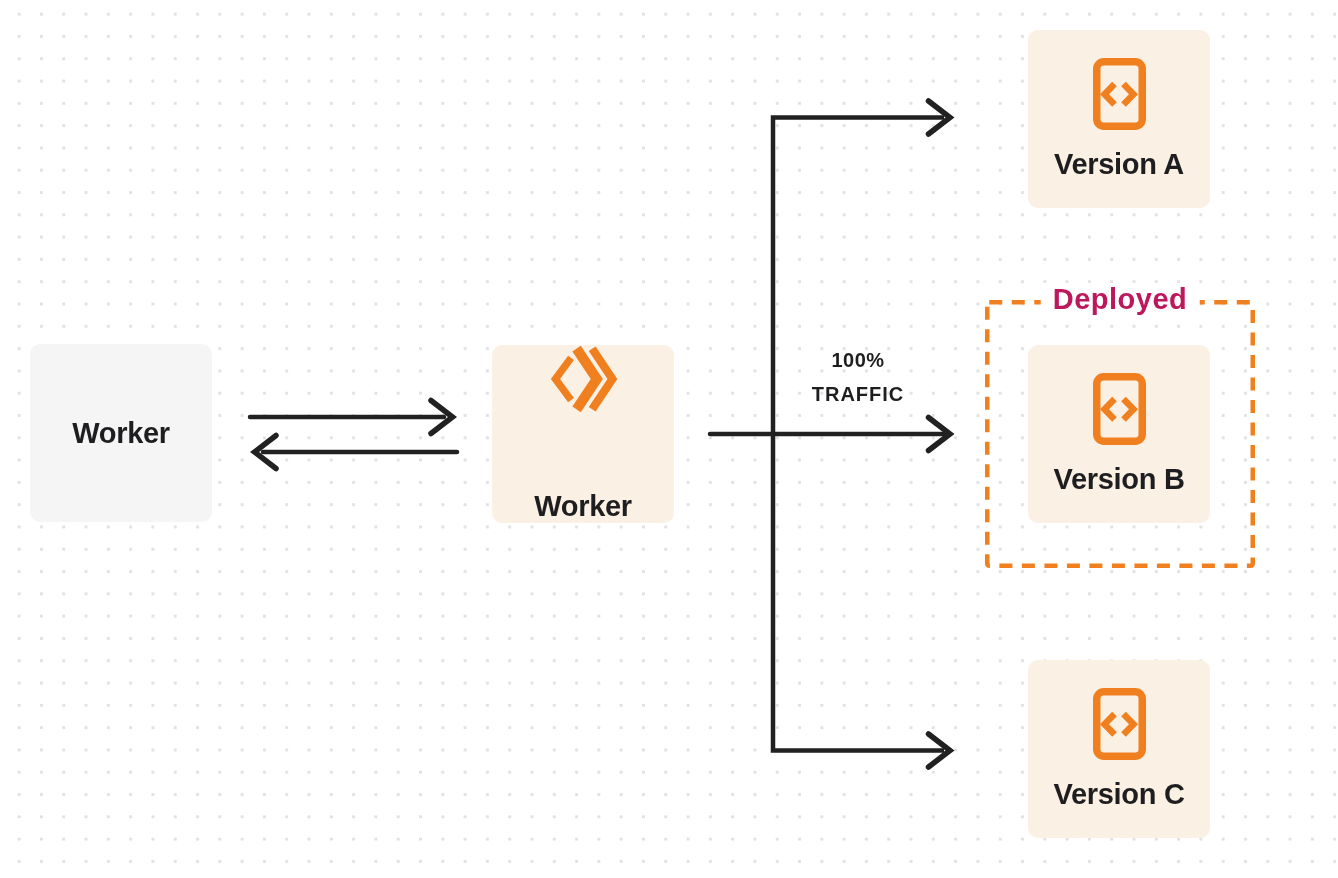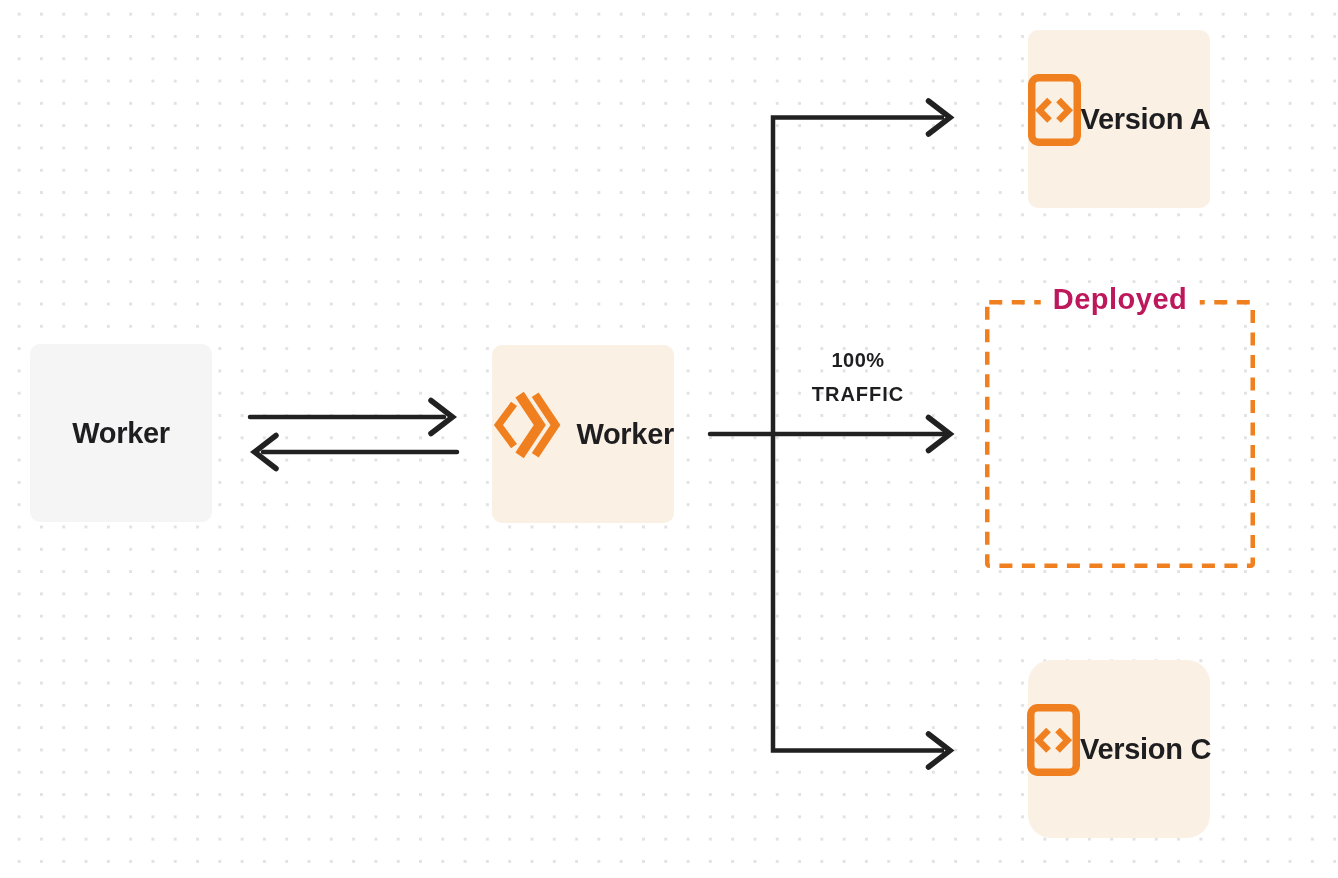--- a/index.html
+++ b/index.html
@@ -20,41 +20,41 @@
   }
   svg { overflow: visible; display: block; }
 
   
   .node {
     position: absolute;
     width: 182px;
     height: 178px;
     border-radius: 10px;
     display: flex;
-    flex-direction: row;
+    flex-direction: column;
     align-items: center;
     justify-content: center;
     z-index: 2;
   }
   .node--gray  { background: #f5f5f6; }
   .node--cream { background: #faf0e4; }
   .node__label {
     font-size: 29px;
     font-weight: 700;
     color: #1e1e20;
     letter-spacing: -0.3px;
     white-space: nowrap;
   }
   .node__icon { margin-bottom: 18px; }
 
   .node-client    { left: 30px;   top: 344px; }
   .node-worker    { left: 492px;  top: 345px; justify-content: space-between; }
   .node-version-a { left: 1028px; top: 30px;  }
   .node-version-b { left: 1028px; top: 345px; }
-  .node-version-c { left: 1028px; top: 660px; border-radius: 23px; }
+  .node-version-c { left: 1028px; top: 660px; }
 
   
   .deployed-box {
     position: absolute;
     left: 985px;
     top: 300px;
     width: 270px;
     height: 268px;
     z-index: 1;
   }
@@ -156,20 +156,30 @@
     <div class="node__label">Version A</div>
   </div>
 
   <div class="deployed-box">
     <svg class="deployed-box__border" width="270" height="268" viewBox="0 0 270 268">
       <rect x="2.25" y="2.25" width="265.5" height="263.5" rx="2" fill="none" stroke="#f0801f" stroke-width="4.5" stroke-dasharray="13 9.5"></rect>
     </svg>
     <div class="deployed-box__label">Deployed</div>
   </div>
 
+  <div class="node node--cream node-version-b">
+    <span class="node__icon">
+      <svg width="53" height="72" viewBox="0 0 53 72" fill="none">
+        <rect x="3.75" y="3.75" width="45.5" height="64.5" rx="7" stroke="#f0801f" stroke-width="7.5"></rect>
+        <path d="M 21.5 26 L 11.5 36.3 L 21.5 46.5" stroke="#f0801f" stroke-width="6.5" stroke-linecap="butt" stroke-linejoin="miter"></path>
+        <path d="M 30.5 26 L 40.5 36.3 L 30.5 46.5" stroke="#f0801f" stroke-width="6.5" stroke-linecap="butt" stroke-linejoin="miter"></path>
+      </svg>
+    </span>
+    <div class="node__label">Version B</div>
+  </div>
 
   <div class="node node--cream node-version-c">
     <span class="node__icon">
       <svg width="53" height="72" viewBox="0 0 53 72" fill="none">
         <rect x="3.75" y="3.75" width="45.5" height="64.5" rx="7" stroke="#f0801f" stroke-width="7.5"></rect>
         <path d="M 21.5 26 L 11.5 36.3 L 21.5 46.5" stroke="#f0801f" stroke-width="6.5" stroke-linecap="butt" stroke-linejoin="miter"></path>
         <path d="M 30.5 26 L 40.5 36.3 L 30.5 46.5" stroke="#f0801f" stroke-width="6.5" stroke-linecap="butt" stroke-linejoin="miter"></path>
       </svg>
     </span>
     <div class="node__label">Version C</div>

